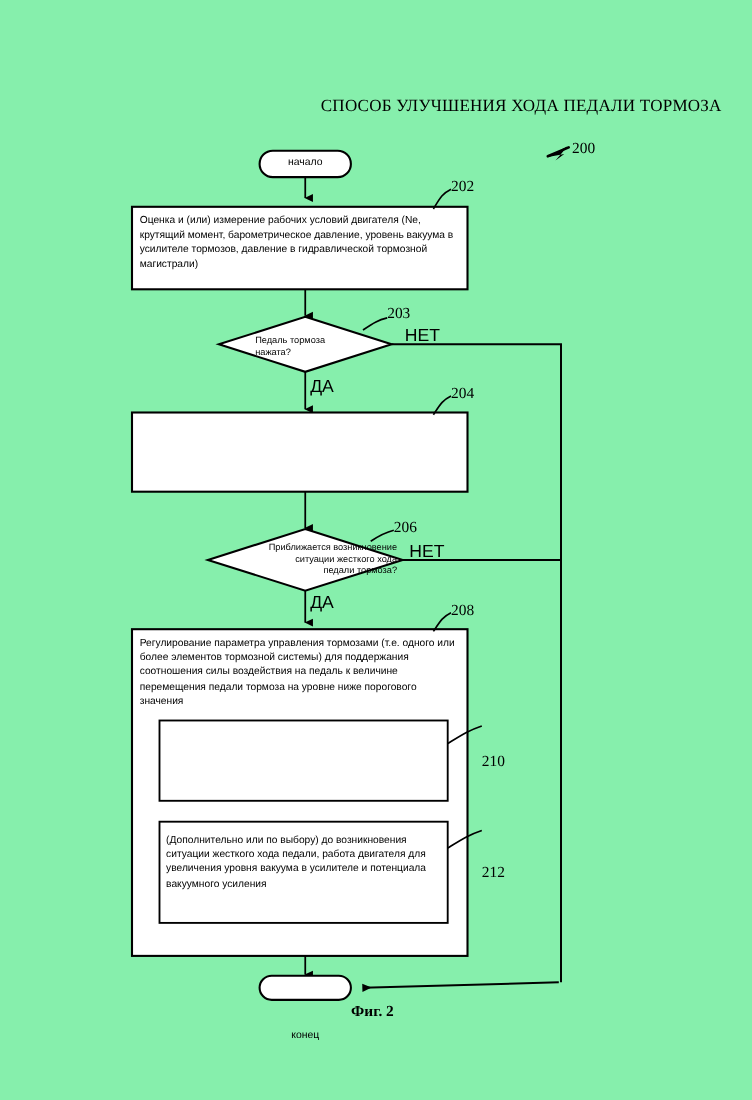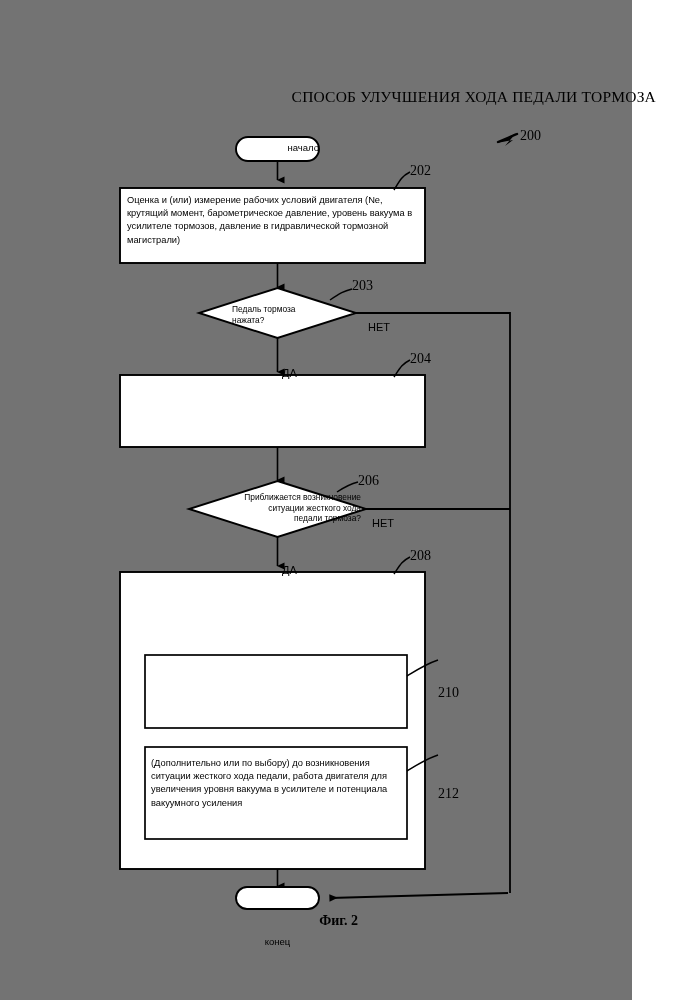--- a/index.html
+++ b/index.html
@@ -13,23 +13,23 @@
     position: relative;
     font-family: "Liberation Sans", sans-serif;
     color: #000000;
     overflow: hidden;
   }
 
   #sheet {
     position: absolute;
     left: 0;
     top: 0;
-    width: 632px;
+    width: 684px;
     height: 1000px;
-    background: #737373;
+    background: #86efac;
   }
 
   
   .doc-title {
     position: absolute;
     left: 236px;
     top: 88px;
     width: 420px;
     text-align: right;
     font-family: "Liberation Serif", serif;
@@ -83,23 +83,22 @@
     position: absolute;
     font-family: "Liberation Sans", sans-serif;
     font-size: 8.4px;
     line-height: 10.6px;
     color: #000;
     white-space: pre-line;
   }
   .edge-label {
     position: absolute;
     font-family: "Liberation Sans", sans-serif;
-    font-size: 11px;
-    color: #000;
-    margin-top: 24px;
+    font-size: 16px;
+    color: #000;
   }
   .ref-label {
     position: absolute;
     font-family: "Liberation Serif", serif;
     font-size: 14px;
     color: #000;
   }
   .fig-caption {
     position: absolute;
     left: 238px;
@@ -175,40 +174,41 @@
     <rect x="236" y="887" width="83" height="22" rx="11" ry="11" fill="#fff" stroke="#000" stroke-width="1.9"></rect>
 
     <line x1="508" y1="893" x2="330" y2="898" stroke="#000" stroke-width="1.8" marker-end="url(#arrowleft)"></line>
 
     <g>
       <path d="M516,133 L497,143 L513,140 L505,146 Z" fill="#000"></path>
       <path d="M498,142 L517,134" stroke="#000" stroke-width="2.4" stroke-linecap="round"></path>
     </g>
   </svg>
 
-  <div class="term-text" style="left:236px; top:142px; width:83px;text-align:right;">начало</div>
+  <div class="term-text" style="left:236px; top:142px; width:83px;">начало</div>
 
   <div class="node-text" style="left:127px; top:194px; width:294px;">Оценка и (или) измерение рабочих условий двигателя (Ne, крутящий момент, барометрическое давление, уровень вакуума в усилителе тормозов, давление в гидравлической тормозной магистрали)</div>
   <div class="ref-label" style="left:410px; top:163px;">202</div>
 
   <div class="diamond-text" style="left:232px; top:304px; width:120px;">Педаль тормоза
 нажата?</div>
   <div class="ref-label" style="left:352px; top:278px;">203</div>
   <div class="edge-label" style="left:368px; top:297px;">НЕТ</div>
   <div class="edge-label" style="left:282px; top:343px;">ДА</div>
 
   <div class="ref-label" style="left:410px; top:351px;">204</div>
 
   <div class="diamond-text" style="left:196px; top:492px; width:165px; text-align:right;">Приближается возникновение
 ситуации жесткого хода
 педали тормоза?</div>
   <div class="ref-label" style="left:358px; top:473px;">206</div>
   <div class="edge-label" style="left:372px; top:493px;">НЕТ</div>
   <div class="edge-label" style="left:282px; top:540px;">ДА</div>
 
+  <div class="node-text" style="left:127px; top:578px; width:292px;">Регулирование параметра управления тормозами (т.е. одного или более элементов тормозной системы) для поддержания соотношения силы воздействия на педаль к величине перемещения педали тормоза на уровне ниже порогового значения</div>
   <div class="ref-label" style="left:410px; top:548px;">208</div>
 
   <div class="ref-label" style="left:438px; top:650px;margin-top:35px;">210</div>
 
   <div class="node-text" style="left:151px; top:757px; width:250px;">(Дополнительно или по выбору) до возникновения ситуации жесткого хода педали, работа двигателя для увеличения уровня вакуума в усилителе и потенциала вакуумного усиления</div>
   <div class="ref-label" style="left:438px; top:786px;">212</div>
 
   <div class="term-text" style="left:236px; top:936px; width:83px;">конец</div>
 
   <div class="fig-caption">Фиг. 2</div>

